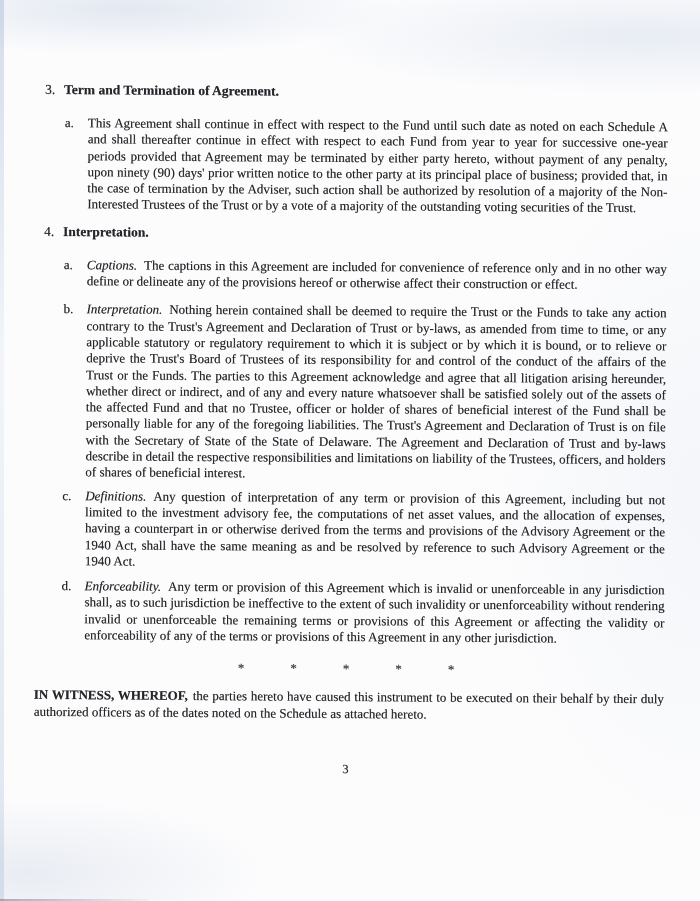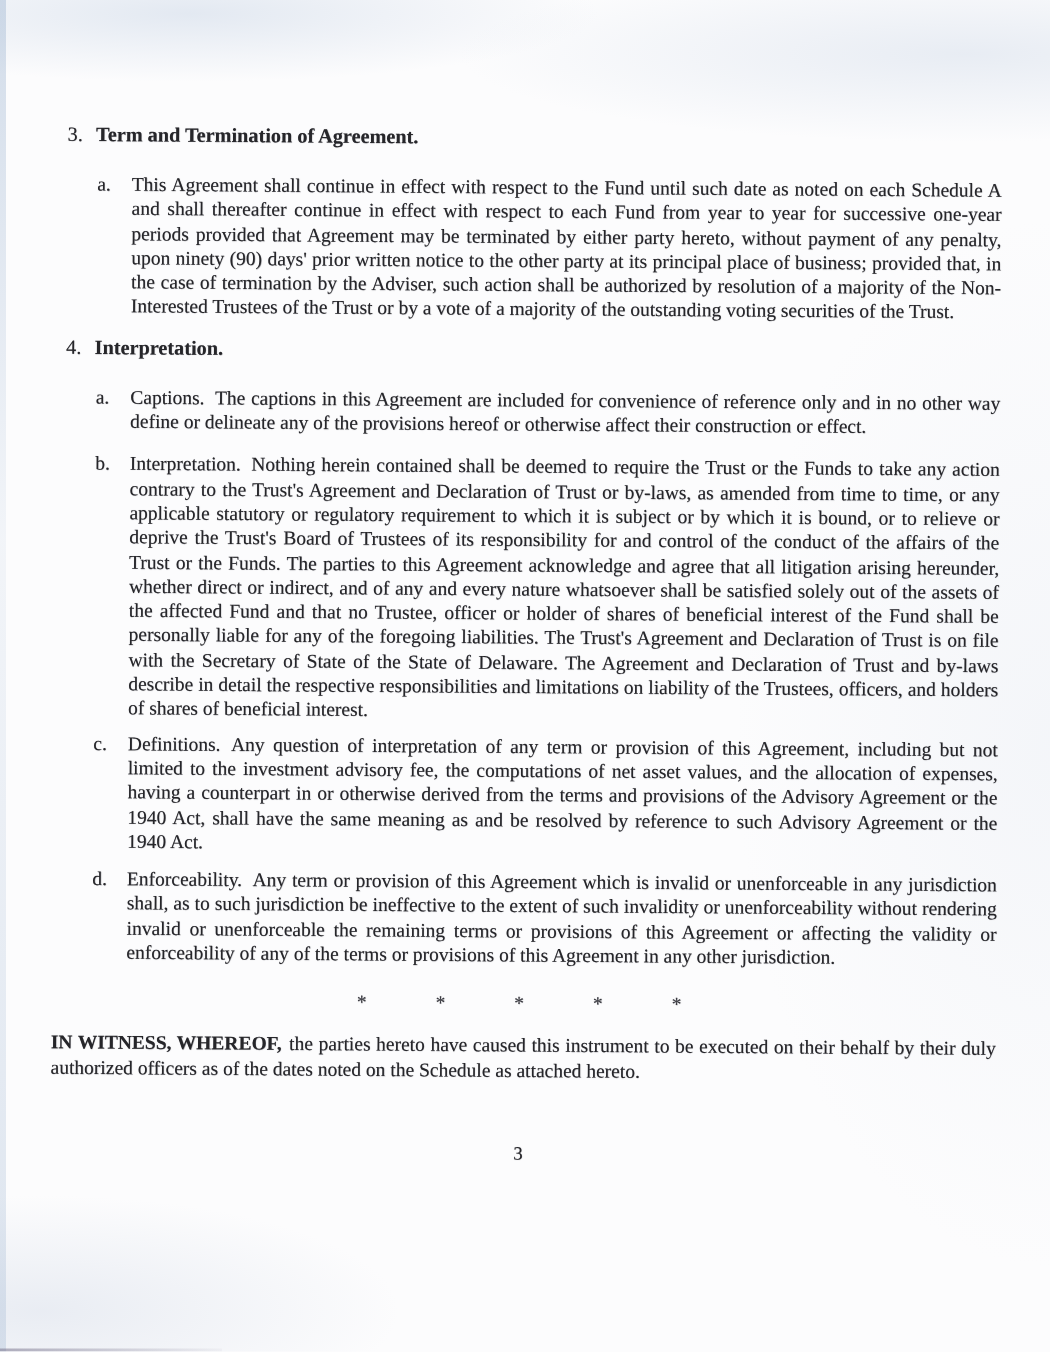--- a/index.html
+++ b/index.html
@@ -41,21 +41,21 @@
   .sec-num { width: 19px; flex: none; font-weight: normal; }
   .sec-title { font-weight: bold; }
   .item {
     display: flex;
     font-size: 13px;
     line-height: 16.3px;
     margin-left: 65px;
   }
   .item-label { width: 23px; flex: none; }
   .item-text { width: 580px; text-align: justify; }
-  .lead { margin-right: 7px; }
+  .lead { font-style: italic; margin-right: 7px; }
   .separator-row {
     display: flex; justify-content: center; gap: 46px;
     height: 16px; font-size: 13px; margin-bottom: 12px;
     color: #3a3a40;
   }
   .closing {
     margin: 0 0 40px 38px;
     width: 630px;
     text-align: justify;
     font-size: 13px;

